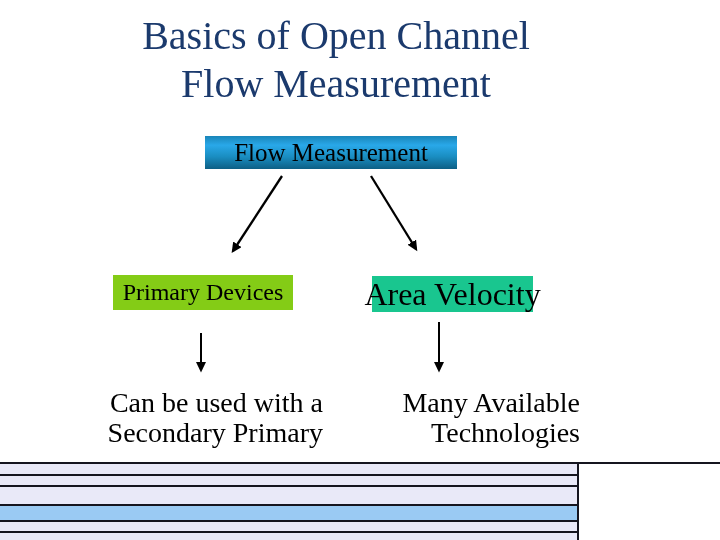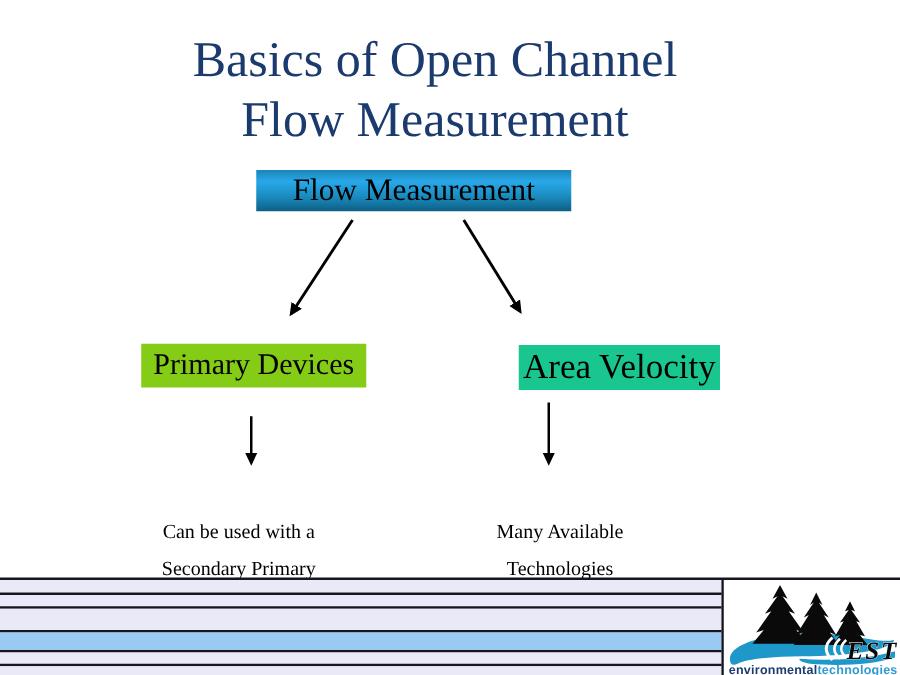--- a/index.html
+++ b/index.html
@@ -3,35 +3,35 @@
 <meta charset="utf-8">
 <style>
   html,body{margin:0;padding:0;background:#888;}
   .slide{
     position:relative;width:720px;height:540px;background:#ffffff;
     overflow:hidden;font-family:"Liberation Serif","DejaVu Serif",serif;
   }
   .title{
     position:absolute;left:0;top:12px;width:672px;
     text-align:center;font-size:40px;line-height:48px;font-weight:400;
-    color:#1b3a6d;margin:12px;
+    color:#1b3a6d;margin:0;
   }
   .node{
     position:absolute;display:flex;align-items:center;justify-content:center;
     color:#000;white-space:nowrap;
   }
   .node-root{
     left:205px;top:136px;width:252px;height:33px;font-size:25px;
     background:linear-gradient(180deg,#1a85b8 0%,#29a8e9 28%,#1a8ec2 62%,#0d5f85 100%);
   }
   .node-primary{left:113px;top:275px;width:180px;height:35px;font-size:24px;background:#84cc16;}
-  .node-area{left:372px;top:276px;width:161px;height:36px;font-size:28px;background:#19c68f;margin-left:43px;}
+  .node-area{left:372px;top:276px;width:161px;height:36px;font-size:32px;background:#19c68f;}
   .note{
-    position:absolute;width:264px;text-align:center;
-    font-size:16px;line-height:30px;color:#000;top:411px;
+    position:absolute;width:264px;text-align:right;
+    font-size:28px;line-height:30px;color:#000;top:388px;
   }
   .note-left{left:59px;}
   .note-right{left:316px;}
   .arrow-layer{position:absolute;left:0;top:0;width:720px;height:540px;pointer-events:none;}
   .footer-line{position:absolute;left:0;top:462px;width:720px;height:2px;background:#15151f;}
   .stripes{position:absolute;left:0;top:464px;width:577px;border-right:2px solid #15151f;}
   .stripe{width:100%;}
   .s-lav{background:#e9e9f8;}
   .s-blk{background:#15151f;height:1.5px;}
   .s-blue{background:#9acaf3;}
@@ -92,34 +92,14 @@
     <div class="stripe s-blk"></div>
     <div class="stripe s-lav h17"></div>
     <div class="stripe s-blk"></div>
     <div class="stripe s-blue h14"></div>
     <div class="stripe s-blk"></div>
     <div class="stripe s-lav h9"></div>
     <div class="stripe s-blk"></div>
     <div class="stripe s-lav h7"></div>
   </div>
 
-  <div class="logo">
-    <svg width="138" height="75" viewBox="0 0 138 75" xmlns="http://www.w3.org/2000/svg">
-
-      <path fill="#1e97c9" d="M4,63 C3,57 10,51 24,47 C45,41 75,40 100,44 C115,46 128,49 135,47
-               C136,49 130,53 120,55 C100,59 80,60 62,60
-               C40,60 18,62 10,66 C6,68 4,66 4,63 Z"></path>
-      <path fill="#1e97c9" d="M60,62 C85,64 115,62 136,56 L136,61 C118,67 90,68 68,66 C62,65 58,63 60,62 Z"></path>
-
-      <path fill="#0a0a0a" d="M44,3 L50,14 L46,12 L56,26 L51,24 L63,41 L57,39 L66,50 L22,50 L31,39 L25,41 L37,24 L32,26 L42,12 L38,14 Z"></path>
-      <path fill="#0a0a0a" d="M73,9 L78,19 L75,17 L83,29 L79,27 L89,43 L84,41 L91,51 L55,51 L62,41 L57,43 L67,27 L63,29 L71,17 L68,19 Z"></path>
-      <path fill="#0a0a0a" d="M100,16 L104,24 L101,23 L108,33 L105,32 L112,44 L108,43 L114,51 L86,51 L92,43 L88,44 L95,32 L92,33 L99,23 L96,24 Z"></path>
-
-      <path fill="none" stroke="#ffffff" stroke-width="2.4" d="M86,45 Q76,54 86,63"></path>
-      <path fill="none" stroke="#ffffff" stroke-width="2.2" d="M92,46 Q83,54 92,62"></path>
-      <path fill="none" stroke="#ffffff" stroke-width="2" d="M97,47 Q89,54 97,61"></path>
-
-      <text x="118" y="62" text-anchor="middle" font-family="Liberation Serif, DejaVu Serif, serif" font-size="20" font-weight="bold" font-style="italic" letter-spacing="1.5" fill="#0a0a0a" stroke="#ffffff" stroke-width="0.5" paint-order="stroke">EST</text>
-    </svg>
-    <div class="tagline"><span class="tag1">environmental</span><span class="tag2">technologies</span></div>
-  </div>
 
 </div>
 
 </body></html>

